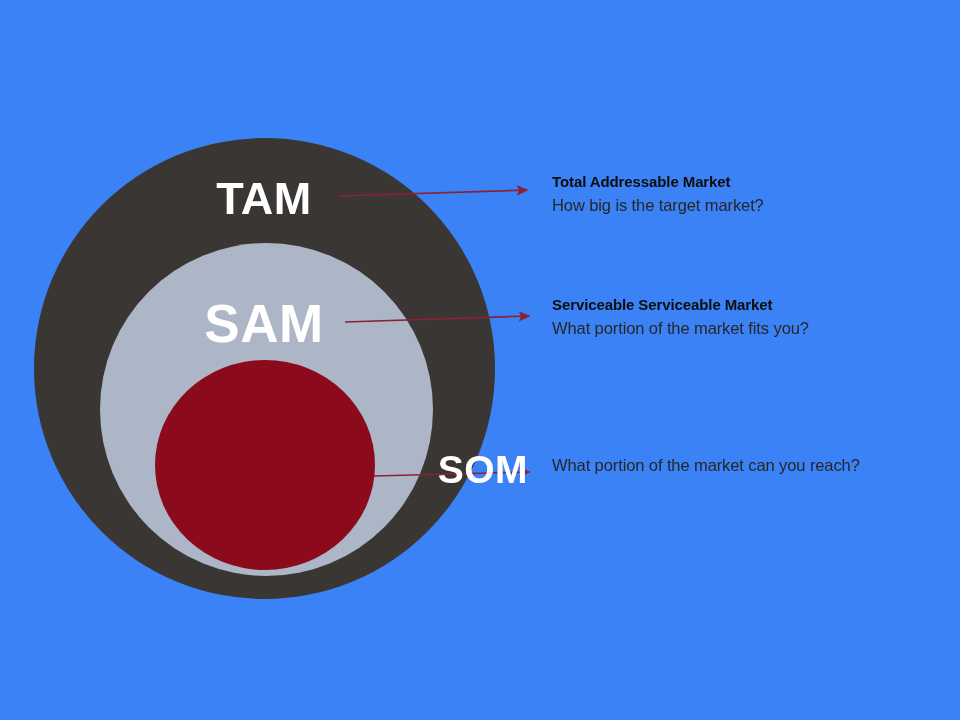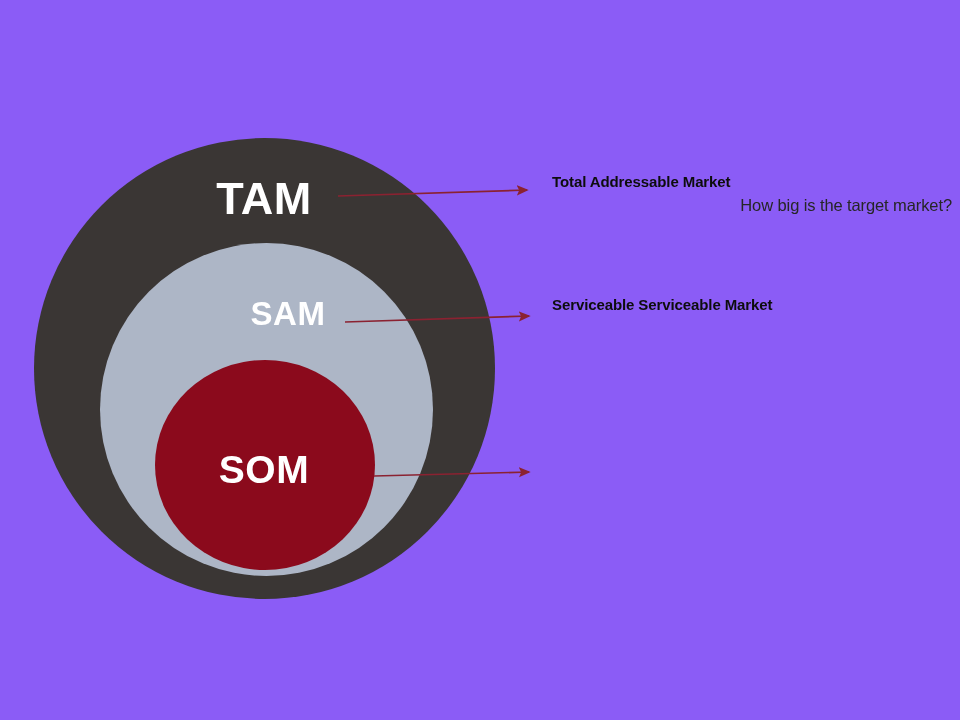--- a/index.html
+++ b/index.html
@@ -12,21 +12,21 @@
     height: 720px;
     background: #ffffff;
     font-family: "Liberation Sans", sans-serif;
     overflow: hidden;
   }
 
   #diagram-root {
     position: relative;
     width: 960px;
     height: 720px;
-    background: #8b5cf6;
+    background: #3b82f6;
     text-decoration: underline;
   }
 
   
   .circle {
     position: absolute;
     border-radius: 50%;
     box-sizing: border-box;
   }
 
@@ -74,29 +74,29 @@
     left: 0;
     top: 176px;
     width: 528px;
     font-size: 45px;
   }
 
   #caption-sam {
     left: 0;
     top: 297px;
     width: 528px;
-    font-size: 33px;
-    padding-left: 24px;
+    font-size: 53px;
   }
 
   #caption-som {
     left: 0;
     top: 450px;
     width: 528px;
     font-size: 39px;
+    text-align: right;
   }
 
   
   #connectors {
     position: absolute;
     left: 0;
     top: 0;
     width: 960px;
     height: 720px;
     z-index: 5;
@@ -125,21 +125,20 @@
   }
 
   .label-subtitle {
     font-size: 16.5px;
     font-weight: normal;
     color: #262626;
     line-height: 1.36;
     white-space: nowrap;
     letter-spacing: -0.1px;
     margin-top: 2px;
-    text-align: right;
   }
 </style>
 </head>
 <body>
 
 <div id="diagram-root">
 
   <div class="circle" id="circle-tam"></div>
 
   <div class="circle" id="circle-sam"></div>
@@ -166,18 +165,20 @@
     <line x1="374" y1="476" x2="529" y2="472" stroke="#8b2231" stroke-width="1.7" marker-end="url(#arrowhead)"></line>
   </svg>
 
   <div class="label-block" id="label-block-tam">
     <div class="label-title">Total Addressable Market</div>
     <div class="label-subtitle">How big is the target market?</div>
   </div>
 
   <div class="label-block" id="label-block-sam">
     <div class="label-title">Serviceable Serviceable Market</div>
+    <div class="label-subtitle">What portion of the market fits you?</div>
   </div>
 
   <div class="label-block" id="label-block-som">
+    <div class="label-subtitle">What portion of the market can you reach?</div>
   </div>
 
 </div>
 
 </body></html>

